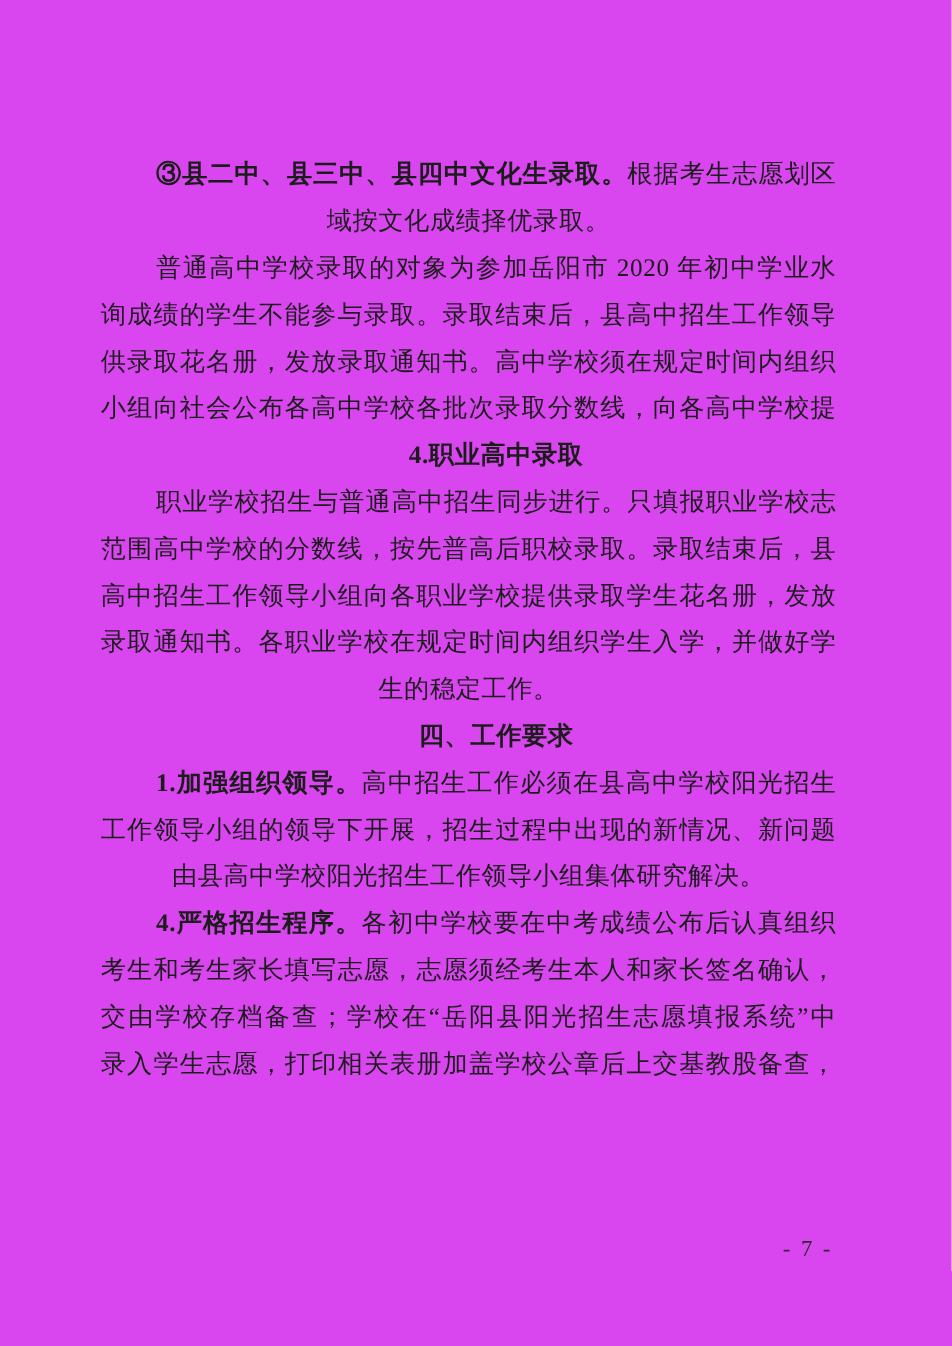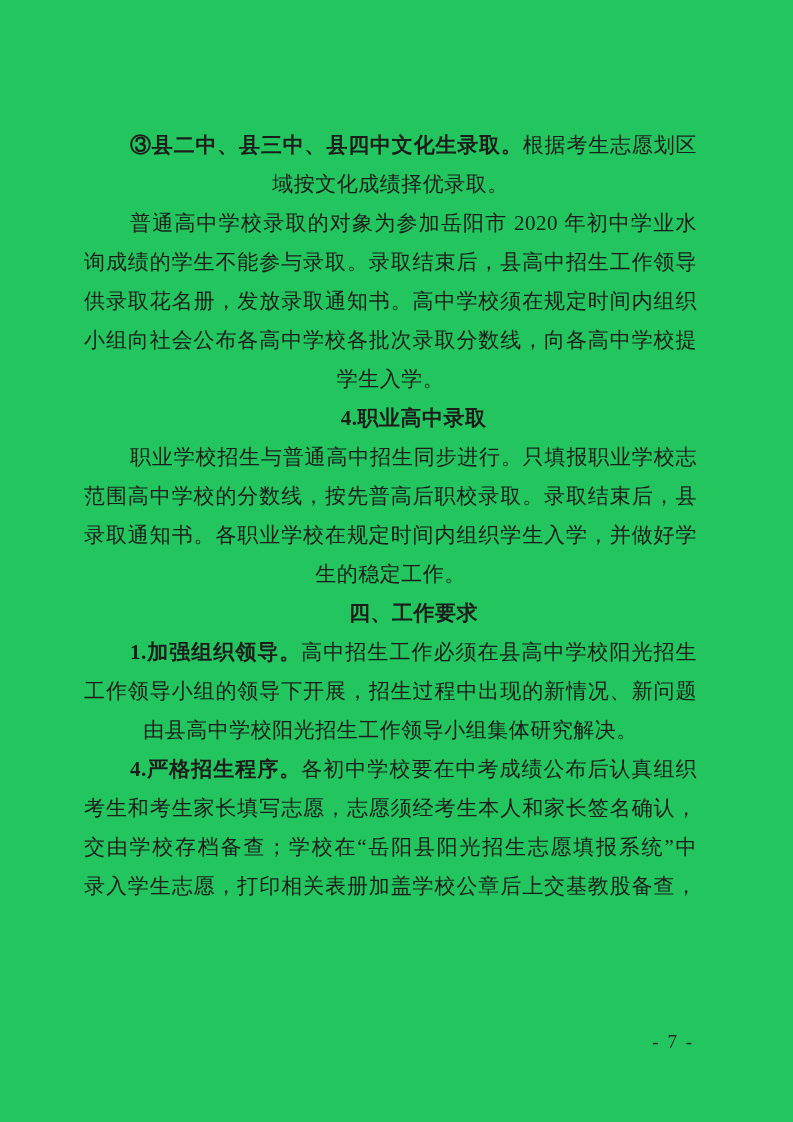--- a/index.html
+++ b/index.html
@@ -6,21 +6,21 @@
     margin: 0;
     padding: 0;
     background: #e8e8e8;
     font-family: "Liberation Serif", "DejaVu Serif", serif;
   }
   .page {
     position: relative;
     width: 793px;
     height: 1122px;
     margin: 0 auto;
-    background: #22c55e;
+    background: #d946ef;
     overflow: hidden;
     color: #1c1c1c;
   }
   .doc-body {
     position: absolute;
     left: 84px;
     top: 126px;
     width: 613px;
   }
   .line {
@@ -60,24 +60,24 @@
 <body>
 
 <div class="page">
   <div class="doc-body">
       <div class="line fill indent"><span class="seg bold">③县二中、县三中、县四中文化生录取。</span><span class="seg">根据考生志愿划区</span></div>
       <div class="line"><span class="seg">域按文化成绩择优录取。</span></div>
       <div class="line fill indent"><span class="seg">普通高中学校录取的对象为参加岳阳市 2020 年初中学业水</span></div>
       <div class="line fill"><span class="seg">询成绩的学生不能参与录取。录取结束后，县高中招生工作领导</span></div>
       <div class="line fill"><span class="seg">供录取花名册，发放录取通知书。高中学校须在规定时间内组织</span></div>
       <div class="line fill"><span class="seg">小组向社会公布各高中学校各批次录取分数线，向各高中学校提</span></div>
-      <div class="line"><span class="seg">学生入学。</span></div>
       <div class="line indent"><span class="seg bold">4.职业高中录取</span></div>
       <div class="line fill indent"><span class="seg">职业学校招生与普通高中招生同步进行。只填报职业学校志</span></div>
       <div class="line fill"><span class="seg">范围高中学校的分数线，按先普高后职校录取。录取结束后，县</span></div>
+      <div class="line fill"><span class="seg">高中招生工作领导小组向各职业学校提供录取学生花名册，发放</span></div>
       <div class="line fill"><span class="seg">录取通知书。各职业学校在规定时间内组织学生入学，并做好学</span></div>
       <div class="line"><span class="seg">生的稳定工作。</span></div>
       <div class="line indent"><span class="seg bold">四、工作要求</span></div>
       <div class="line fill indent"><span class="seg bold">1.加强组织领导。</span><span class="seg">高中招生工作必须在县高中学校阳光招生</span></div>
       <div class="line fill"><span class="seg">工作领导小组的领导下开展，招生过程中出现的新情况、新问题</span></div>
       <div class="line"><span class="seg">由县高中学校阳光招生工作领导小组集体研究解决。</span></div>
       <div class="line fill indent"><span class="seg bold">4.严格招生程序。</span><span class="seg">各初中学校要在中考成绩公布后认真组织</span></div>
       <div class="line fill"><span class="seg">考生和考生家长填写志愿，志愿须经考生本人和家长签名确认，</span></div>
       <div class="line fill"><span class="seg">交由学校存档备查；学校在“岳阳县阳光招生志愿填报系统”中</span></div>
       <div class="line fill"><span class="seg">录入学生志愿，打印相关表册加盖学校公章后上交基教股备查，</span></div>

